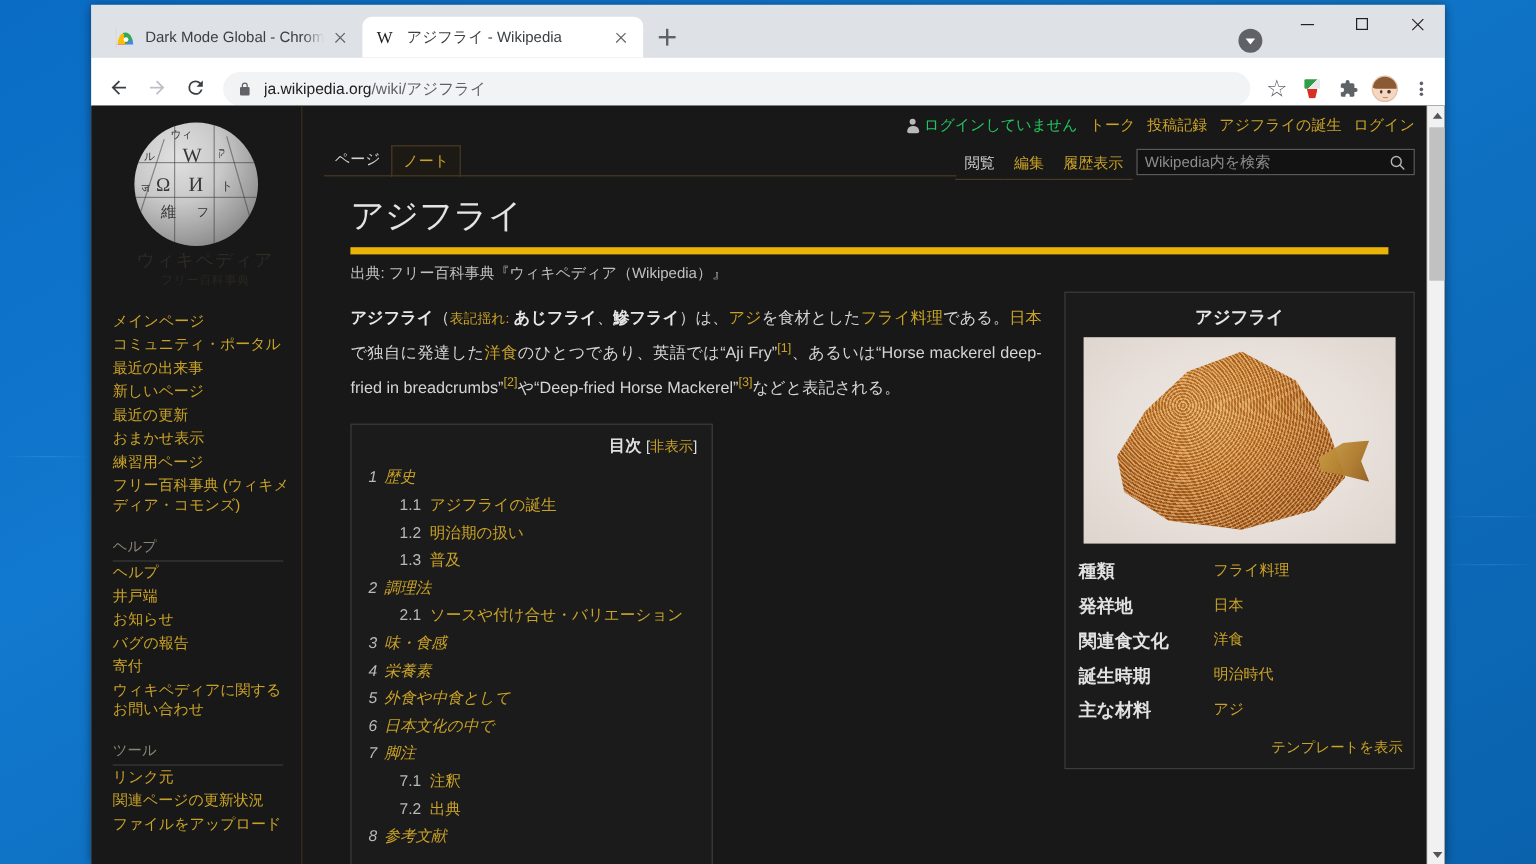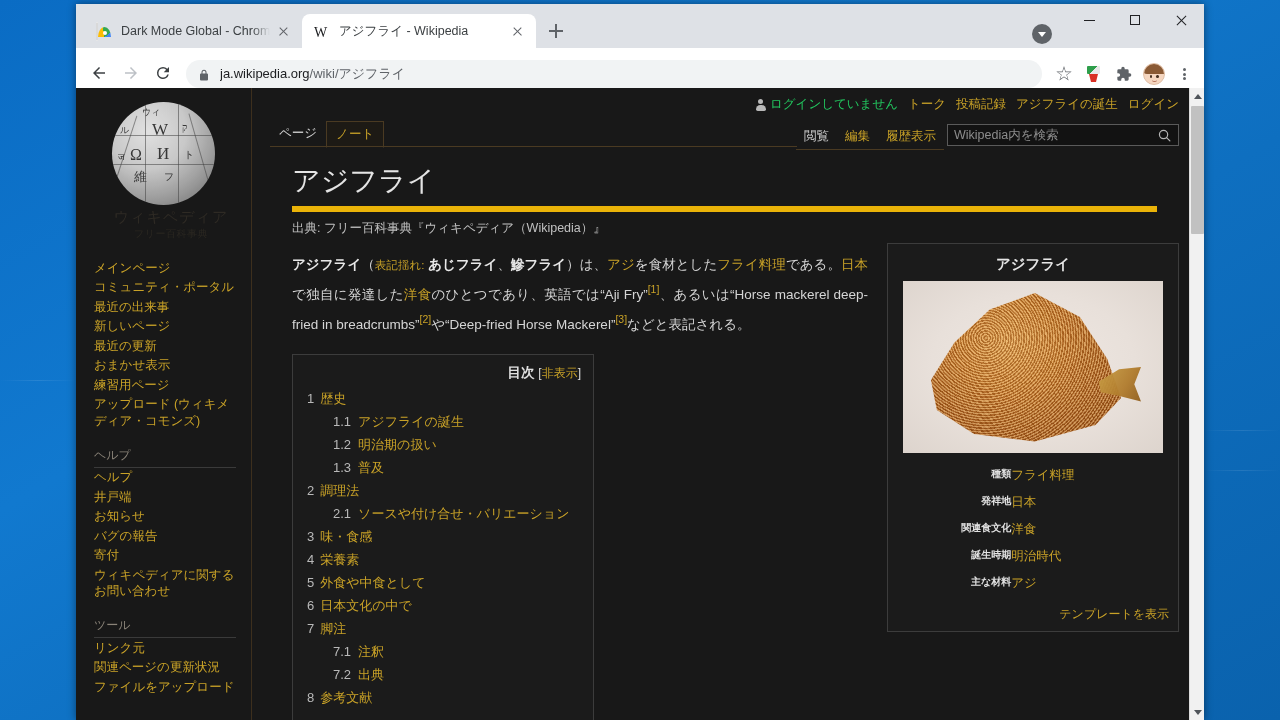--- a/index.html
+++ b/index.html
@@ -452,21 +452,21 @@
   }
   #toc-title {
     text-align: right; color: #e0e0e0;
     font-size: 13.5px; font-weight: bold; margin-bottom: 8px;
   }
   #toc-title .toggle { font-weight: normal; font-size: 12px; }
   #toc-title .toggle a { color: #c9a227; text-decoration: none; }
   ul.toc-list { list-style: none; }
   ul.toc-list li { margin: 6px 0; font-size: 13px; line-height: 17px; }
   .toc-num { color: #b9b9b9; display: inline-block; margin-right: 6px; }
-  .toc-l1 { padding-left: 2px; }
+  .toc-l1 { padding-left: 2px; font-style: italic; }
   .toc-l2 { padding-left: 28px; }
   .toc-l2 .toc-num { margin-right: 7px; }
 
   
   #infobox {
     position: absolute; right: 0; top: -10px;
     width: 292px;
     border: 1px solid #3c3c3c;
     background: #1b1b1b;
     padding: 7px 9px 8px 9px;
@@ -502,21 +502,21 @@
     width: 42px; height: 36px;
     background: linear-gradient(120deg, #caa047, #b07b2c 60%, #8f5d1d);
     clip-path: polygon(0% 40%, 48% 6%, 100% 0%, 84% 48%, 100% 96%, 46% 80%, 4% 70%);
     opacity: 0.95;
   }
   table#infobox-table {
     width: 100%; border-collapse: collapse;
     margin-top: 10px;
   }
   #infobox-table th {
-    text-align: right; color: #e2e2e2; font-size: 10px;
+    text-align: left; color: #e2e2e2; font-size: 15px;
     font-weight: bold; padding: 4px 0 6px 2px;
     width: 42%; vertical-align: top;
   }
   #infobox-table td {
     color: #c9a227; font-size: 12.5px;
     padding: 4px 0 6px 0; vertical-align: top;
   }
   #infobox-footer {
     text-align: right; padding-top: 6px;
   }
@@ -654,21 +654,21 @@
         </div>
 
         <div class="nav-section" id="nav-top">
           <a class="nav-link">メインページ</a>
           <a class="nav-link">コミュニティ・ポータル</a>
           <a class="nav-link">最近の出来事</a>
           <a class="nav-link">新しいページ</a>
           <a class="nav-link">最近の更新</a>
           <a class="nav-link">おまかせ表示</a>
           <a class="nav-link">練習用ページ</a>
-          <a class="nav-link">アップロード (ウィキメディア・コモンズ)</a>
+          <a class="nav-link">フリー百科事典 (ウィキメディア・コモンズ)</a>
         </div>
 
         <div class="nav-section">
           <div class="nav-heading">ヘルプ</div>
           <a class="nav-link">ヘルプ</a>
           <a class="nav-link">井戸端</a>
           <a class="nav-link">お知らせ</a>
           <a class="nav-link">バグの報告</a>
           <a class="nav-link">寄付</a>
           <a class="nav-link">ウィキペディアに関するお問い合わせ</a>

